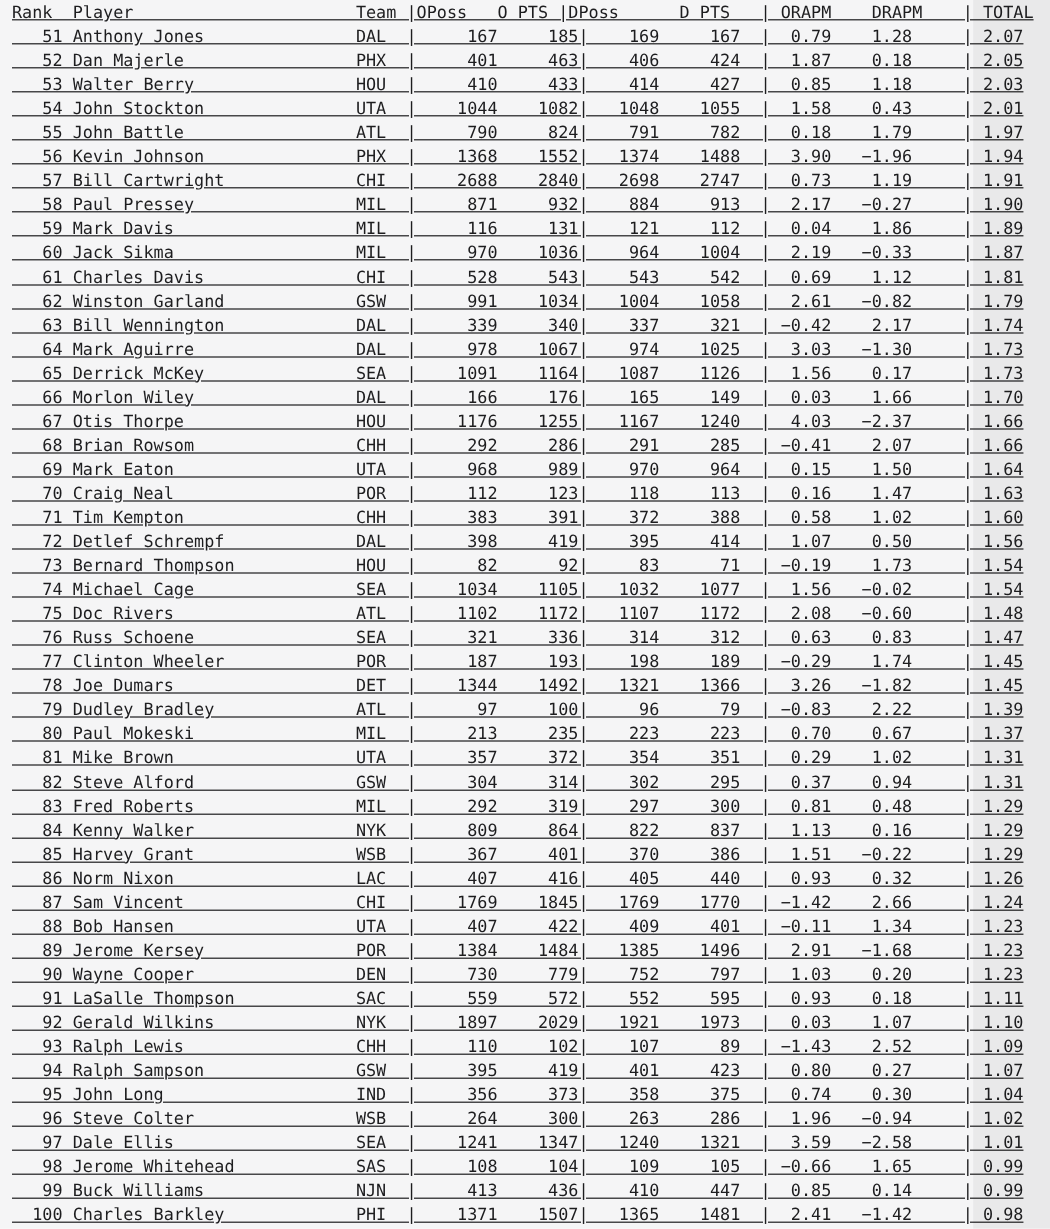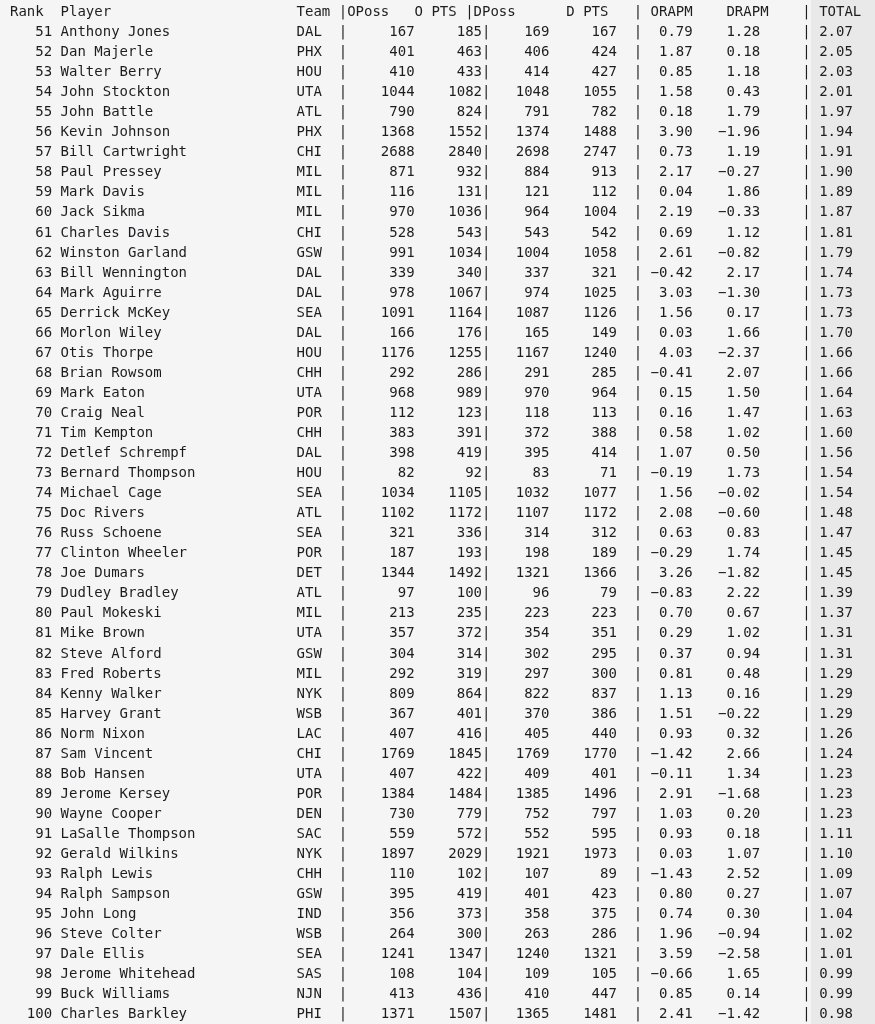--- a/index.html
+++ b/index.html
@@ -20,21 +20,21 @@
   }
   .lines {
     position: relative;
     padding: 1px 0 0 10px;
     font-family: "DejaVu Sans Mono", "Liberation Mono", monospace;
     font-size: 14px;
     line-height: 20.06px;
     color: #1d1d1f;
     white-space: pre;
   }
-  .line { height: 20.06px; white-space: pre; }
+  .line { height: 20.06px; white-space: pre; text-decoration: underline; }
 </style>
 </head>
 <body>
 
 <div class="screen">
   <div class="total-band"></div>
   <div class="lines" id="lines"><div class="line">Rank  Player                      Team |OPoss   O PTS |DPoss      D PTS   | ORAPM    DRAPM    | TOTAL</div><div class="line">   51 Anthony Jones               DAL  |     167     185|    169     167  |  0.79    1.28     | 2.07</div><div class="line">   52 Dan Majerle                 PHX  |     401     463|    406     424  |  1.87    0.18     | 2.05</div><div class="line">   53 Walter Berry                HOU  |     410     433|    414     427  |  0.85    1.18     | 2.03</div><div class="line">   54 John Stockton               UTA  |    1044    1082|   1048    1055  |  1.58    0.43     | 2.01</div><div class="line">   55 John Battle                 ATL  |     790     824|    791     782  |  0.18    1.79     | 1.97</div><div class="line">   56 Kevin Johnson               PHX  |    1368    1552|   1374    1488  |  3.90   −1.96     | 1.94</div><div class="line">   57 Bill Cartwright             CHI  |    2688    2840|   2698    2747  |  0.73    1.19     | 1.91</div><div class="line">   58 Paul Pressey                MIL  |     871     932|    884     913  |  2.17   −0.27     | 1.90</div><div class="line">   59 Mark Davis                  MIL  |     116     131|    121     112  |  0.04    1.86     | 1.89</div><div class="line">   60 Jack Sikma                  MIL  |     970    1036|    964    1004  |  2.19   −0.33     | 1.87</div><div class="line">   61 Charles Davis               CHI  |     528     543|    543     542  |  0.69    1.12     | 1.81</div><div class="line">   62 Winston Garland             GSW  |     991    1034|   1004    1058  |  2.61   −0.82     | 1.79</div><div class="line">   63 Bill Wennington             DAL  |     339     340|    337     321  | −0.42    2.17     | 1.74</div><div class="line">   64 Mark Aguirre                DAL  |     978    1067|    974    1025  |  3.03   −1.30     | 1.73</div><div class="line">   65 Derrick McKey               SEA  |    1091    1164|   1087    1126  |  1.56    0.17     | 1.73</div><div class="line">   66 Morlon Wiley                DAL  |     166     176|    165     149  |  0.03    1.66     | 1.70</div><div class="line">   67 Otis Thorpe                 HOU  |    1176    1255|   1167    1240  |  4.03   −2.37     | 1.66</div><div class="line">   68 Brian Rowsom                CHH  |     292     286|    291     285  | −0.41    2.07     | 1.66</div><div class="line">   69 Mark Eaton                  UTA  |     968     989|    970     964  |  0.15    1.50     | 1.64</div><div class="line">   70 Craig Neal                  POR  |     112     123|    118     113  |  0.16    1.47     | 1.63</div><div class="line">   71 Tim Kempton                 CHH  |     383     391|    372     388  |  0.58    1.02     | 1.60</div><div class="line">   72 Detlef Schrempf             DAL  |     398     419|    395     414  |  1.07    0.50     | 1.56</div><div class="line">   73 Bernard Thompson            HOU  |      82      92|     83      71  | −0.19    1.73     | 1.54</div><div class="line">   74 Michael Cage                SEA  |    1034    1105|   1032    1077  |  1.56   −0.02     | 1.54</div><div class="line">   75 Doc Rivers                  ATL  |    1102    1172|   1107    1172  |  2.08   −0.60     | 1.48</div><div class="line">   76 Russ Schoene                SEA  |     321     336|    314     312  |  0.63    0.83     | 1.47</div><div class="line">   77 Clinton Wheeler             POR  |     187     193|    198     189  | −0.29    1.74     | 1.45</div><div class="line">   78 Joe Dumars                  DET  |    1344    1492|   1321    1366  |  3.26   −1.82     | 1.45</div><div class="line">   79 Dudley Bradley              ATL  |      97     100|     96      79  | −0.83    2.22     | 1.39</div><div class="line">   80 Paul Mokeski                MIL  |     213     235|    223     223  |  0.70    0.67     | 1.37</div><div class="line">   81 Mike Brown                  UTA  |     357     372|    354     351  |  0.29    1.02     | 1.31</div><div class="line">   82 Steve Alford                GSW  |     304     314|    302     295  |  0.37    0.94     | 1.31</div><div class="line">   83 Fred Roberts                MIL  |     292     319|    297     300  |  0.81    0.48     | 1.29</div><div class="line">   84 Kenny Walker                NYK  |     809     864|    822     837  |  1.13    0.16     | 1.29</div><div class="line">   85 Harvey Grant                WSB  |     367     401|    370     386  |  1.51   −0.22     | 1.29</div><div class="line">   86 Norm Nixon                  LAC  |     407     416|    405     440  |  0.93    0.32     | 1.26</div><div class="line">   87 Sam Vincent                 CHI  |    1769    1845|   1769    1770  | −1.42    2.66     | 1.24</div><div class="line">   88 Bob Hansen                  UTA  |     407     422|    409     401  | −0.11    1.34     | 1.23</div><div class="line">   89 Jerome Kersey               POR  |    1384    1484|   1385    1496  |  2.91   −1.68     | 1.23</div><div class="line">   90 Wayne Cooper                DEN  |     730     779|    752     797  |  1.03    0.20     | 1.23</div><div class="line">   91 LaSalle Thompson            SAC  |     559     572|    552     595  |  0.93    0.18     | 1.11</div><div class="line">   92 Gerald Wilkins              NYK  |    1897    2029|   1921    1973  |  0.03    1.07     | 1.10</div><div class="line">   93 Ralph Lewis                 CHH  |     110     102|    107      89  | −1.43    2.52     | 1.09</div><div class="line">   94 Ralph Sampson               GSW  |     395     419|    401     423  |  0.80    0.27     | 1.07</div><div class="line">   95 John Long                   IND  |     356     373|    358     375  |  0.74    0.30     | 1.04</div><div class="line">   96 Steve Colter                WSB  |     264     300|    263     286  |  1.96   −0.94     | 1.02</div><div class="line">   97 Dale Ellis                  SEA  |    1241    1347|   1240    1321  |  3.59   −2.58     | 1.01</div><div class="line">   98 Jerome Whitehead            SAS  |     108     104|    109     105  | −0.66    1.65     | 0.99</div><div class="line">   99 Buck Williams               NJN  |     413     436|    410     447  |  0.85    0.14     | 0.99</div><div class="line">  100 Charles Barkley             PHI  |    1371    1507|   1365    1481  |  2.41   −1.42     | 0.98</div></div>
 </div>
 
 </body></html>

